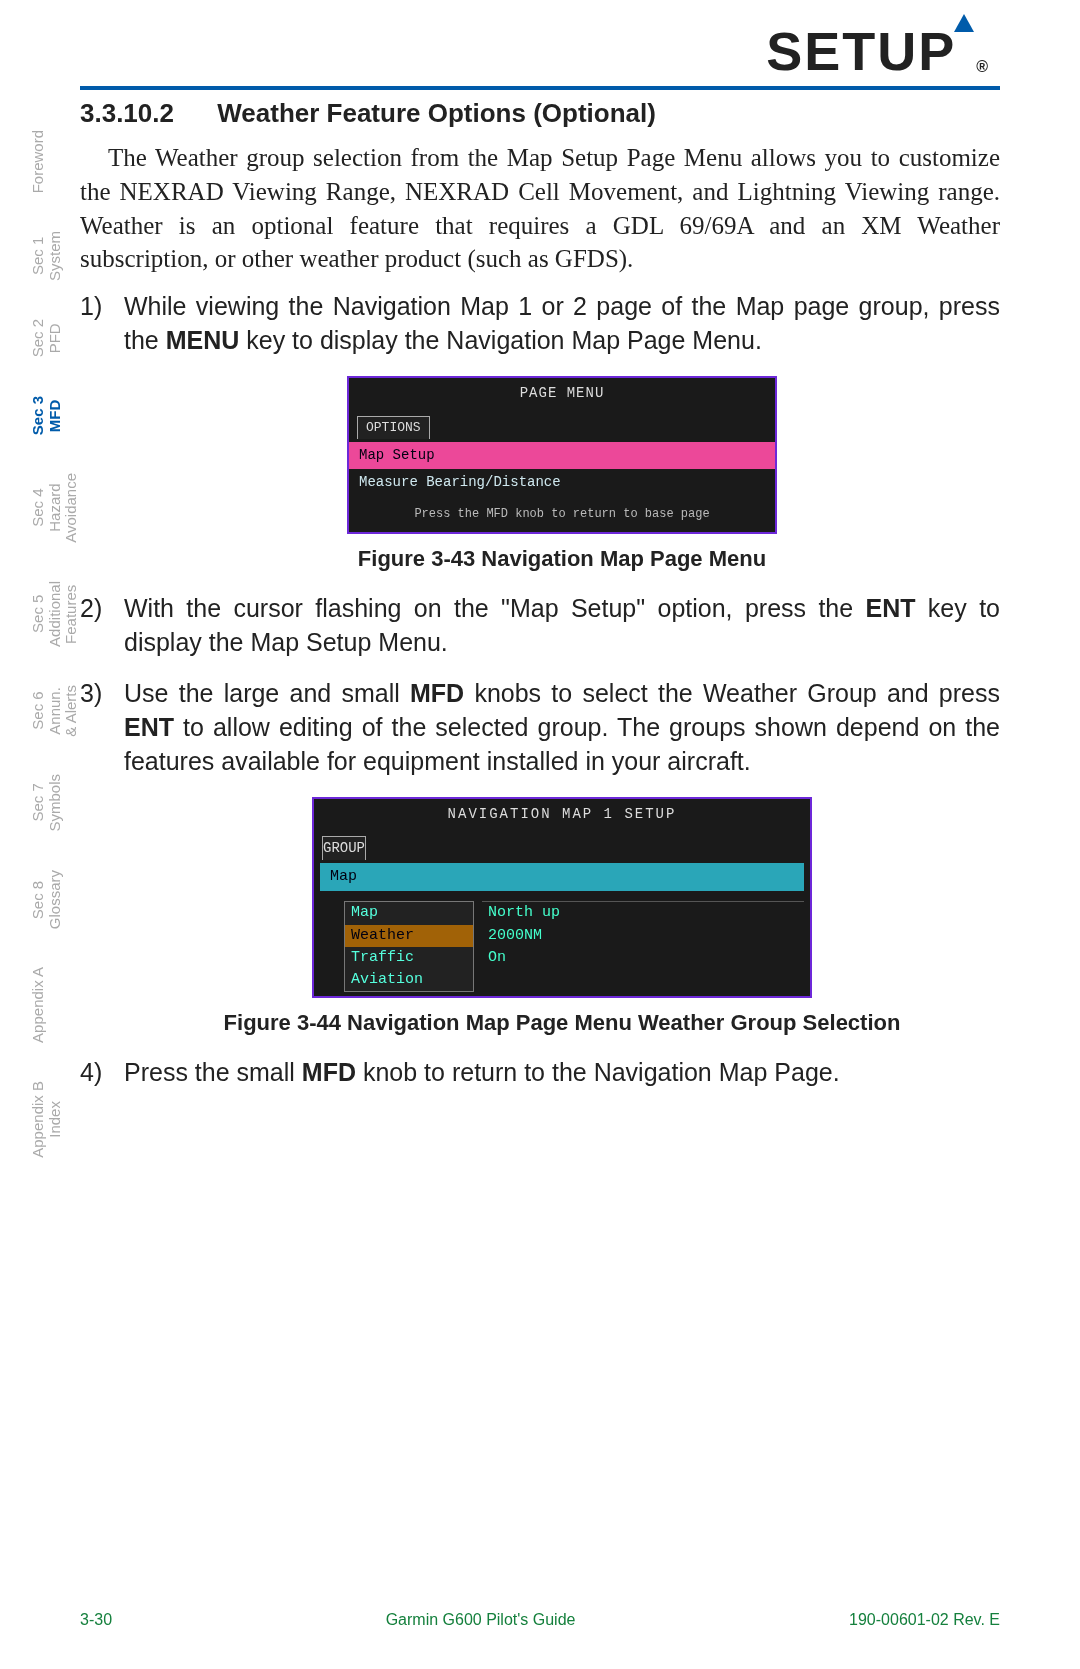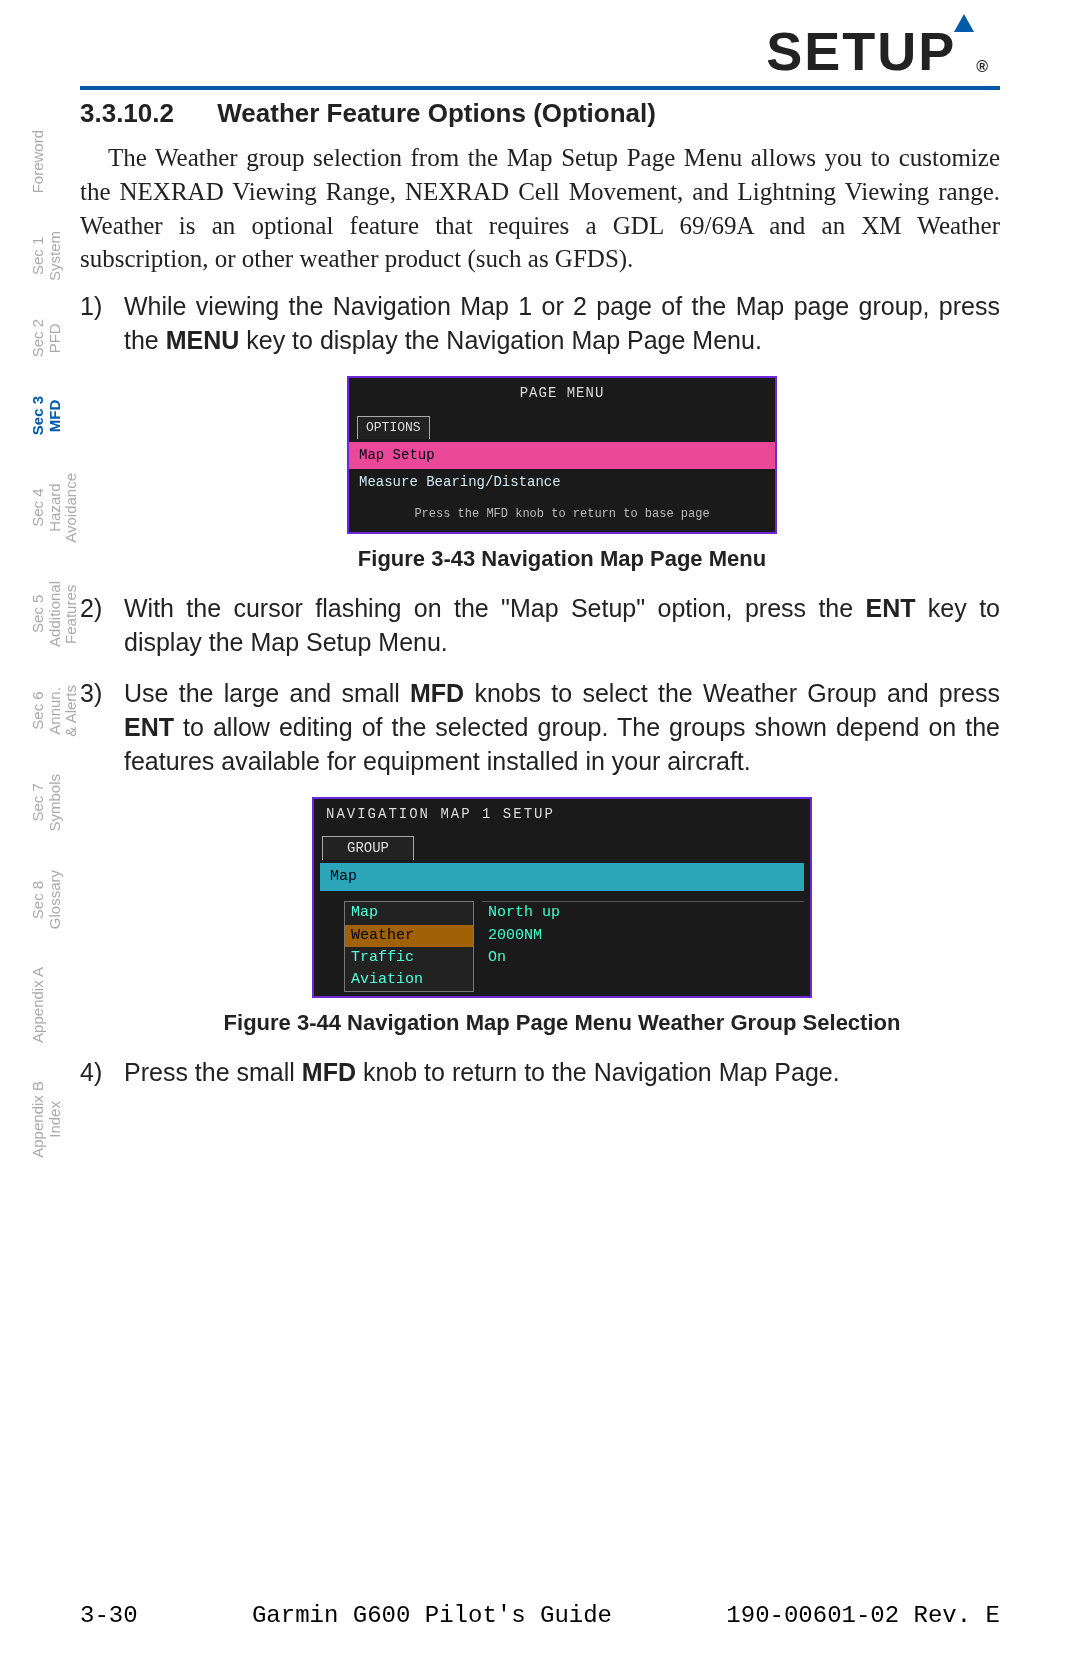--- a/index.html
+++ b/index.html
@@ -90,22 +90,22 @@
     font-family: "Courier New", monospace;
     text-align: left;
   }
   .scr1 { width: 430px; }
   .scr1 .title { text-align:center; font-size:14px; padding:6px 0; letter-spacing:1px; color:#ddd;}
   .scr1 .tab { display:inline-block; border:1px solid #aaa; border-bottom:none; padding:2px 8px; font-size:13px; margin-left:8px; background:#222; color:#ddd;}
   .scr1 .opt { padding:4px 10px; font-size:14px; }
   .scr1 .opt.sel { background:#ec4899; color:#001; }
   .scr1 .hint { text-align:center; font-size:12px; padding:10px 0; color:#bbb;}
   .scr2 { width: 500px; }
-  .scr2 .title { text-align:left; font-size:14px; padding:6px 12px; letter-spacing:2px; color:#ddd;}
-  .scr2 .tab { display:inline-block; border:1px solid #aaa; border-bottom:none; padding:2px 24px; font-size:14px; margin-left:8px; background:#222; color:#ddd;}
+  .scr2 .title { text-align:center; font-size:14px; padding:6px 12px; letter-spacing:2px; color:#ddd;}
+  .scr2 .tab { display:inline-block; border:1px solid #aaa; border-bottom:none; padding:2px 0; font-size:14px; margin-left:8px; background:#222; color:#ddd;}
   .scr2 .field { padding:4px 10px; background:#2aa6b8; color:#001; font-size:15px; margin:0 6px 6px 6px;}
   .scr2 .row { display:flex; }
   .scr2 .drop { border:1px solid #777; margin:4px 4px 4px 30px; width:130px; background:#222;}
   .scr2 .drop .it { padding:1px 6px; font-size:15px; color:#5fd; }
   .scr2 .drop .it.sel { background:#a16207; color:#001; }
   .scr2 .vals { border-top:1px solid #555; margin:4px 6px 4px 4px; flex:1; }
   .scr2 .vals .v { padding:1px 6px; font-size:15px; color:#4fc; }
   .b { font-weight: bold; }
 
   
@@ -128,23 +128,23 @@
   }
   .tabitem.active { color: #005baa; font-weight: bold; }
 
   .footer {
     position: absolute;
     bottom: 40px;
     left: 80px;
     width: 920px;
     display: flex;
     justify-content: space-between;
-    font-family: Liberation Mono, monospace;
-    font-size: 24px;
-    color: #000000;
+    font-family: Liberation Sans, sans-serif;
+    font-size: 16px;
+    color: #15803d;
   }
 </style>
 </head>
 <body>
 
 <div class="sidetabs" id="sidetabs-container">
     <div class="tabitem">Foreword</div>
     <div class="tabitem">Sec 1
 System</div>
     <div class="tabitem">Sec 2

